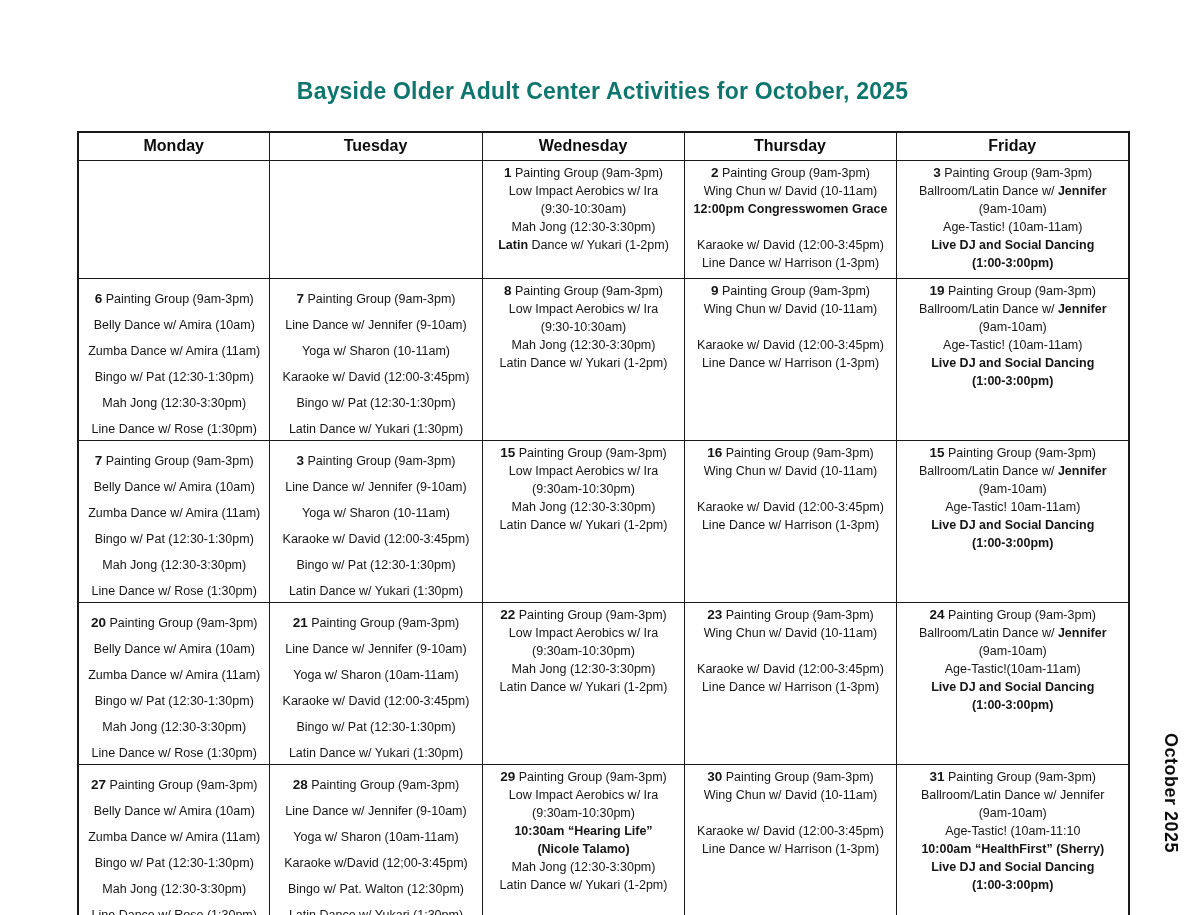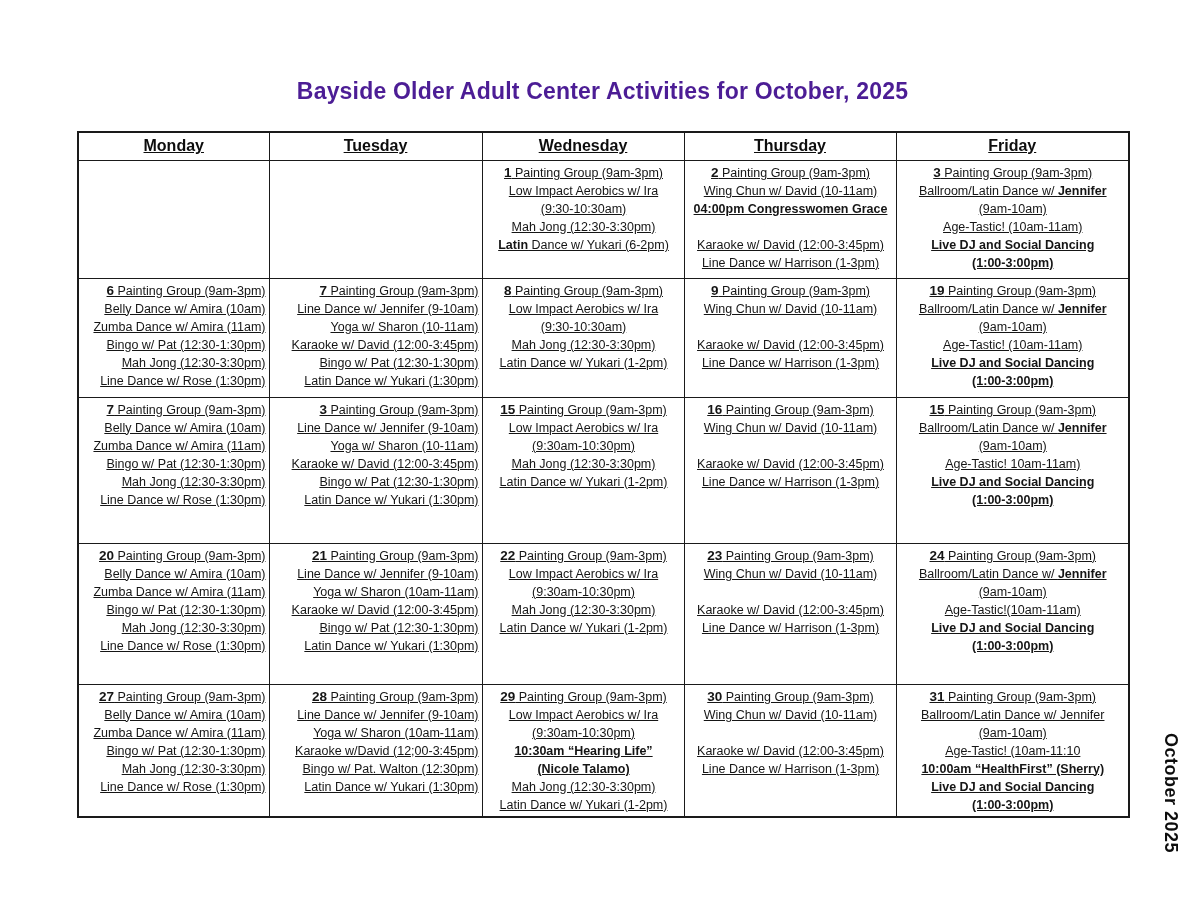--- a/index.html
+++ b/index.html
@@ -2,41 +2,41 @@
 <html><head>
 <meta charset="utf-8">
 <style>
   html,body { margin:0; padding:0; }
   body {
     width:1202px; height:915px; background:#ffffff; position:relative;
     font-family:"Liberation Sans", sans-serif; color:#111111; overflow:hidden;
   }
   .title {
     position:absolute; top:78px; left:77px; width:1051px;
-    text-align:center; font-size:23px; font-weight:bold; color:#4c1d95;
+    text-align:center; font-size:23px; font-weight:bold; color:#0f766e;
     letter-spacing:0.2px;
   }
   table.cal {
     position:absolute; left:77px; top:131px;
     border-collapse:collapse; table-layout:fixed;
     border:2px solid #1a1a1a;
   }
-  table.cal th, table.cal td { border:1.5px solid #1a1a1a;text-decoration:underline; }
+  table.cal th, table.cal td { border:1.5px solid #1a1a1a; }
   table.cal th {
     font-size:16px; font-weight:bold; text-align:center;
     padding:2px 0; color:#0d0d0d;
   }
   .header-row { height:28px; }
   .rh0 { height:118px; } .rh1 { height:119px; } .rh2 { height:146px; }
   .rh3 { height:141px; } .rh4 { height:122px; }
   table.cal td {
     vertical-align:top; padding:3px 3px 2px 4px;
     font-size:12.5px; color:#151515;
   }
-  td.c-left .line { text-align:right; }
+  td.c-left .line { text-align:center;margin-top:8px; }
   td.c-center .line { text-align:center; }
   .line { line-height:18px; min-height:18px; white-space:nowrap; }
   .line.day-line { text-align:left; }
   .seg-b { font-weight:bold; }
   .day-num { font-weight:bold; font-size:13.5px; }
   .side-label {
     position:absolute; left:1160px; top:733px; height:140px;
     writing-mode:vertical-rl; text-orientation:mixed;
     font-size:18px; font-weight:bold; color:#0d0d0d; letter-spacing:0.5px;
     white-space:nowrap;
@@ -66,26 +66,26 @@
   </thead>
   <tbody id="cal-body">
       <tr class="rh0">
         <td class="c-left"></td>
         <td class="c-left"></td>
         <td class="c-center">
           <div class="line day-line"><span class="day-num">1</span><span class=""> Painting Group (9am-3pm)</span></div>
           <div class="line"><span class="">Low Impact Aerobics w/ Ira</span></div>
           <div class="line"><span class="">(9:30-10:30am)</span></div>
           <div class="line"><span class="">Mah Jong (12:30-3:30pm)</span></div>
-          <div class="line"><span class="seg-b">Latin</span><span class=""> Dance w/ Yukari (6-2pm)</span></div>
+          <div class="line"><span class="seg-b">Latin</span><span class=""> Dance w/ Yukari (1-2pm)</span></div>
         </td>
         <td class="c-center">
           <div class="line day-line"><span class="day-num">2</span><span class=""> Painting Group (9am-3pm)</span></div>
           <div class="line"><span class="">Wing Chun w/ David (10-11am)</span></div>
-          <div class="line"><span class="seg-b">04:00pm Congresswomen Grace</span></div>
+          <div class="line"><span class="seg-b">12:00pm Congresswomen Grace</span></div>
           <div class="line"></div>
           <div class="line"><span class="">Karaoke w/ David (12:00-3:45pm)</span></div>
           <div class="line"><span class="">Line Dance w/ Harrison (1-3pm)</span></div>
         </td>
         <td class="c-center">
           <div class="line day-line"><span class="day-num">3</span><span class=""> Painting Group (9am-3pm)</span></div>
           <div class="line"><span class="">Ballroom/Latin Dance w/ </span><span class="seg-b">Jennifer</span></div>
           <div class="line"><span class="">(9am-10am)</span></div>
           <div class="line"><span class="">Age-Tastic! (10am-11am)</span></div>
           <div class="line"><span class="seg-b">Live DJ and Social Dancing</span></div>

